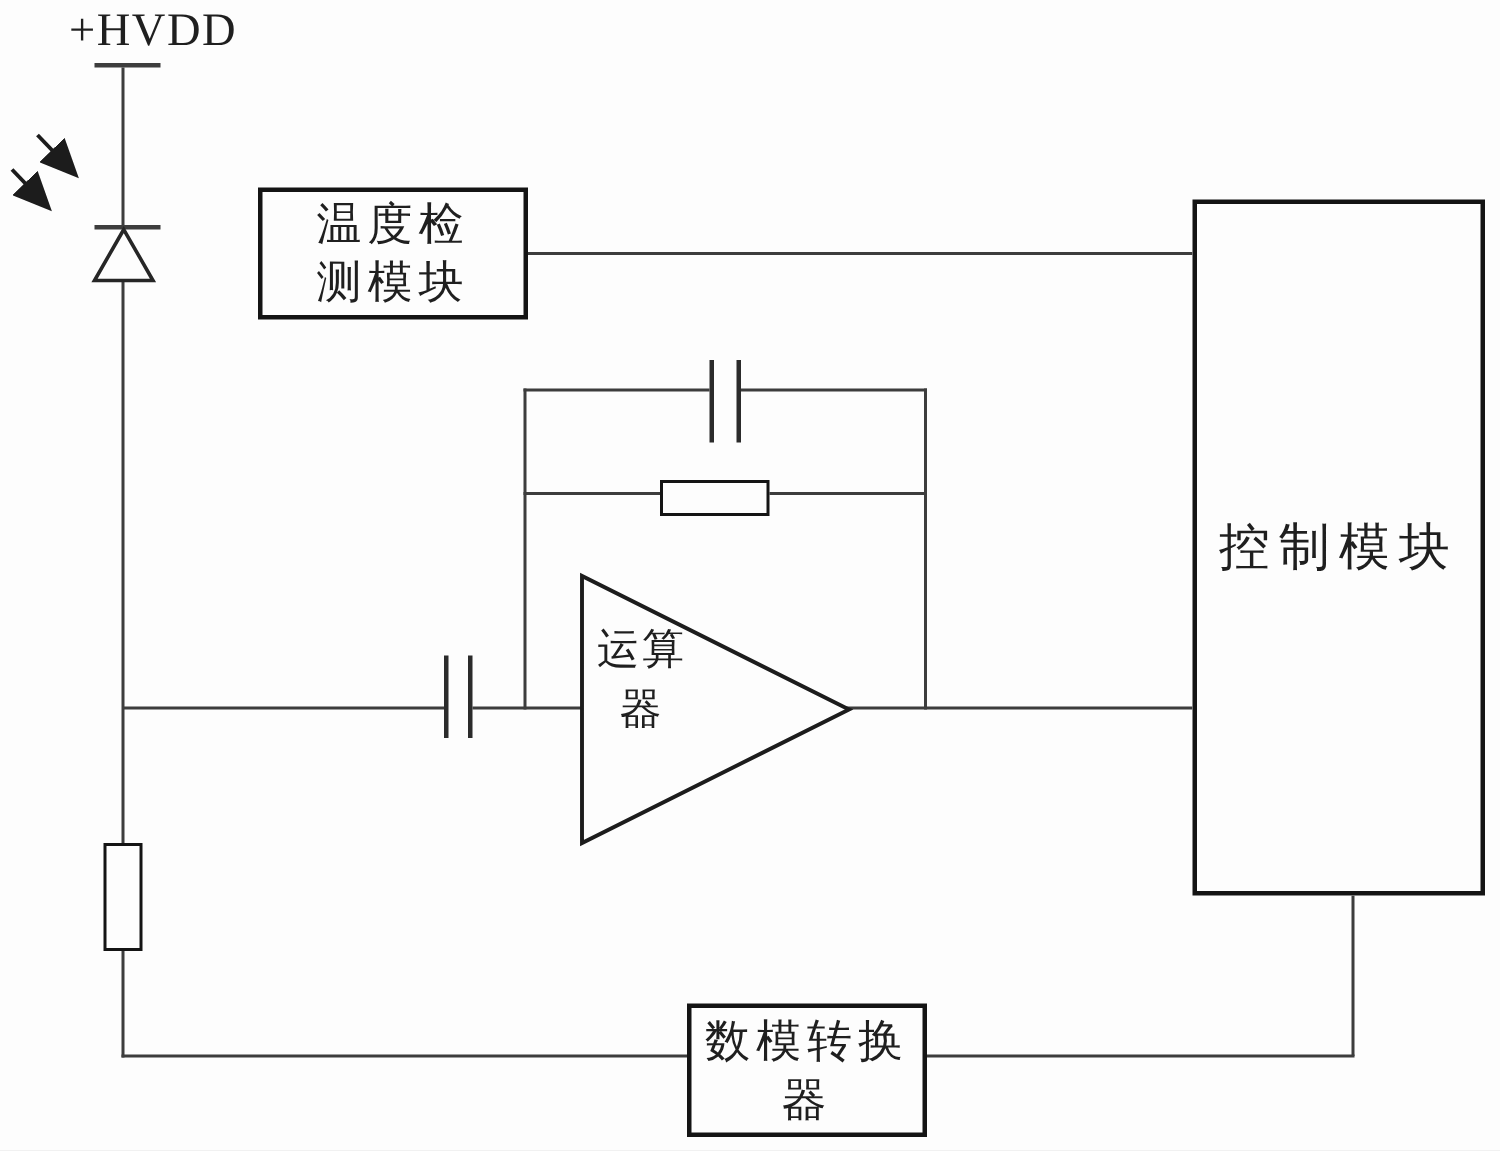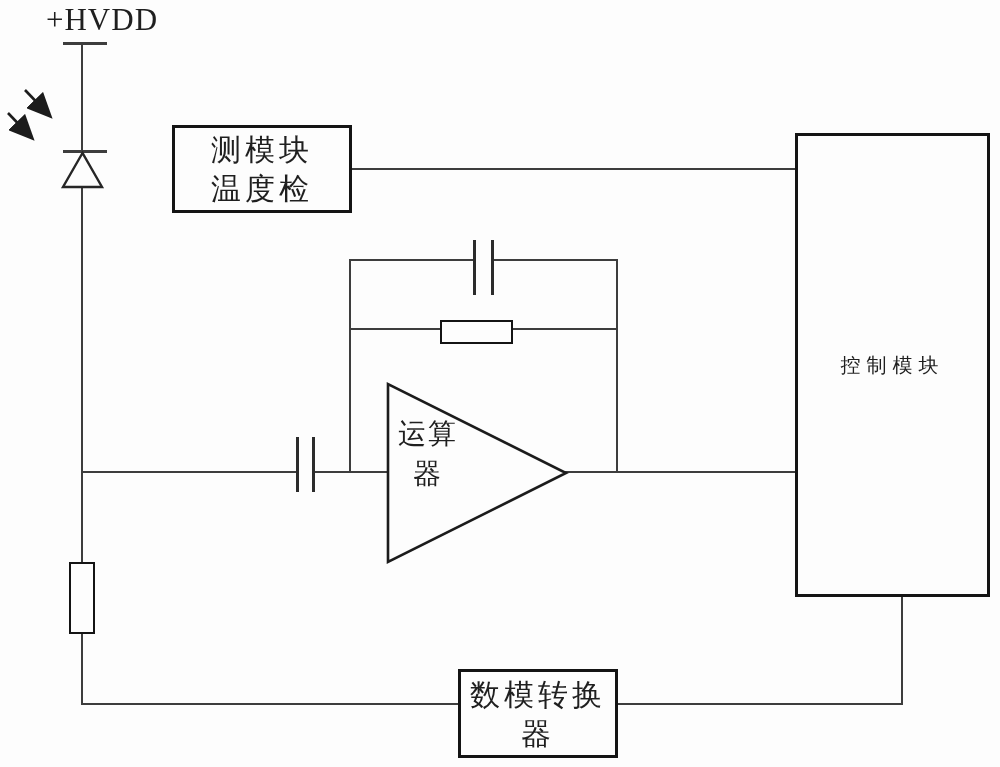--- a/index.html
+++ b/index.html
@@ -26,21 +26,21 @@
   .svglayer{position:absolute; left:0; top:0; width:1000px; height:767px;}
   .opamp-text{
     position:absolute; left:386px; top:414px; width:84px;
     text-align:center; font-size:28px; line-height:40px; letter-spacing:2px;
   }
   .opamp-text span{display:block; white-space:nowrap;}
   .hvdd{
     position:absolute; left:46px; top:2px; width:100px; text-align:center;
     font-size:31px; font-weight:500; letter-spacing:1px; white-space:nowrap;
   }
-  .ctrl .bl{font-size:20px; letter-spacing:6px;}
+  .ctrl .bl{font-size:34px; letter-spacing:6px;}
   .shape{fill:none; stroke:#262626; stroke-width:2.4;}
   .tri{fill:var(--background); stroke:#1c1c1c; stroke-width:2.6;}
   .arrowline{stroke:#1c1c1c; stroke-width:2.6; fill:none;}
   .arrowhead{fill:#1c1c1c;}
 </style>
 </head>
 <body>
 
 <div class="canvas">
 
@@ -91,22 +91,22 @@
     <polygon class="shape" points="82.5,153 63,187 102,187"></polygon>
     <polygon class="tri" points="388,384 388,562 566,473"></polygon>
   </svg>
 
   <div class="opamp-text">
     <span>运算</span>
     <span>器</span>
   </div>
 
   <div class="box" style="left:172px;top:125px;width:180px;height:88px;">
+    <span class="bl">温度检</span>
     <span class="bl">测模块</span>
-    <span class="bl">温度检</span>
   </div>
 
   <div class="box ctrl" style="left:795px;top:133px;width:195px;height:464px;">
     <span class="bl">控制模块</span>
   </div>
 
   <div class="box" style="left:458px;top:669px;width:160px;height:89px;">
     <span class="bl">数模转换</span>
     <span class="bl">器</span>
   </div>

